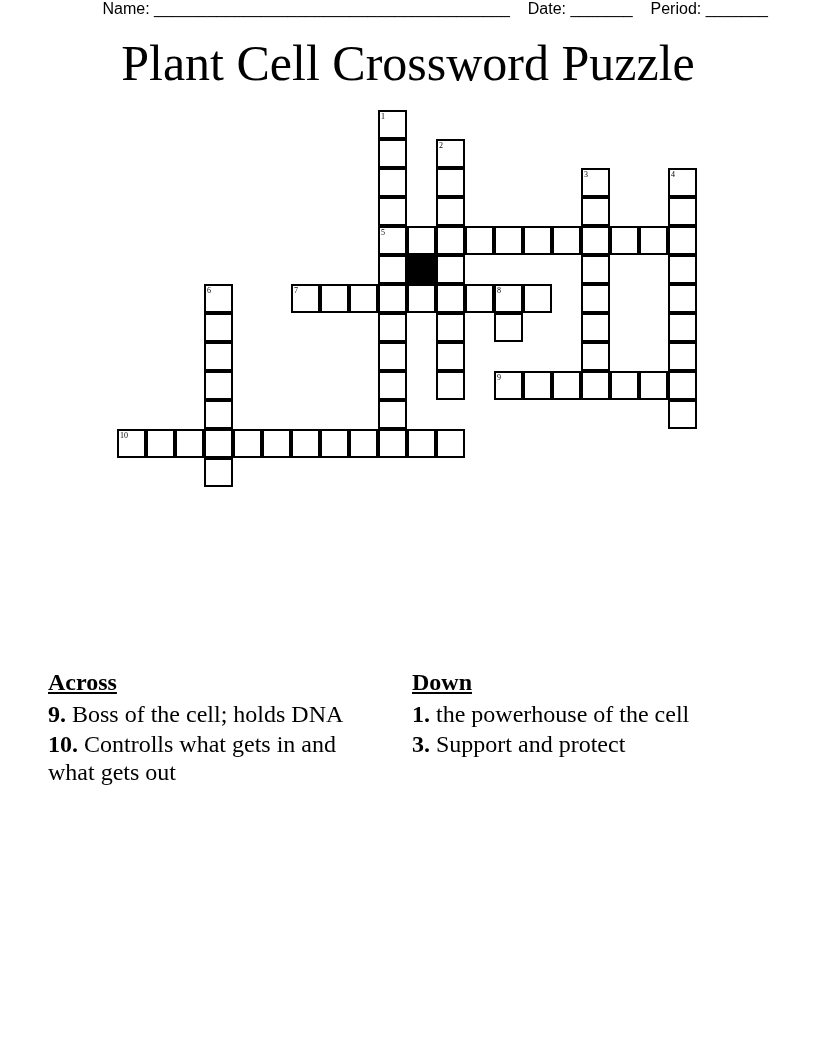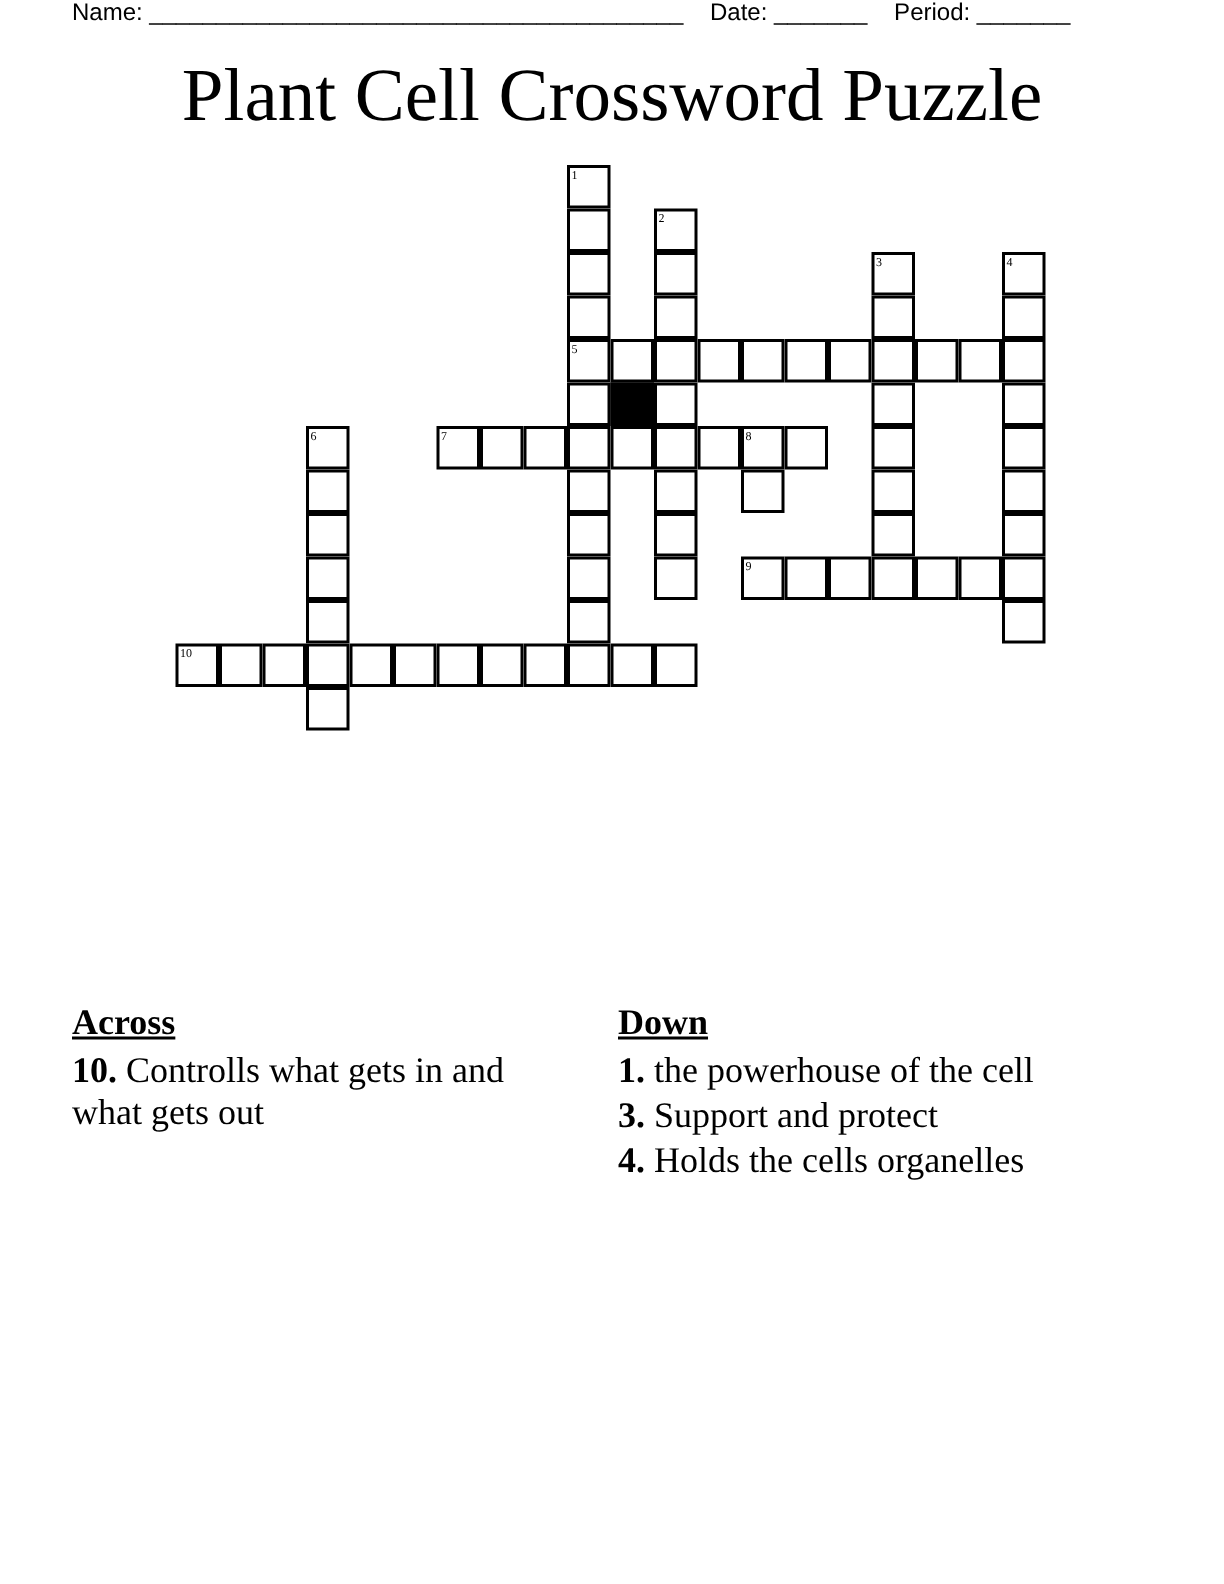--- a/index.html
+++ b/index.html
@@ -1,20 +1,21 @@
 <!DOCTYPE html>
 <html><head>
 <meta charset="utf-8">
 <style>
   html, body { margin: 0; padding: 0; background: #ffffff; }
   body { width: 816px; height: 1056px; position: relative; overflow: hidden; color: #000; }
   .header-line {
     position: absolute; top: 0; left: 48px; width: 720px;
     font-family: "Liberation Sans", sans-serif; font-size: 16px; line-height: 18px;
     white-space: pre;
+    text-align: right;
   }
   .title {
     position: absolute; top: 32px; left: 0; width: 816px; text-align: center;
     font-family: "Liberation Serif", serif; font-size: 50px; line-height: 62px;
   }
   .grid { position: absolute; left: 117px; top: 110px; }
   .cell {
     position: absolute; width: 29px; height: 29px; box-sizing: border-box;
     border: 2px solid #000; background: #fff;
   }
@@ -131,21 +132,21 @@
     <div class="cell" style="left: 174px; top: 319px;"></div>
     <div class="cell" style="left: 203px; top: 319px;"></div>
     <div class="cell" style="left: 232px; top: 319px;"></div>
     <div class="cell" style="left: 290px; top: 319px;"></div>
     <div class="cell" style="left: 319px; top: 319px;"></div>
     <div class="cell black" style="left: 290px; top: 145px;"></div>
   </div>
 
 <div class="clues across">
   <h2>Across</h2>
+  <div class="clue"><b>9.</b> <span>Boss of the cell; holds DNA</span></div>
   <div class="clue"><b>10.</b> <span>Controlls what gets in and what gets out</span></div>
 </div>
 
 <div class="clues down">
   <h2>Down</h2>
   <div class="clue"><b>1.</b> <span>the powerhouse of the cell</span></div>
   <div class="clue"><b>3.</b> <span>Support and protect</span></div>
-  <div class="clue"><b>4.</b> <span>Holds the cells organelles</span></div>
 </div>
 
 </body></html>

